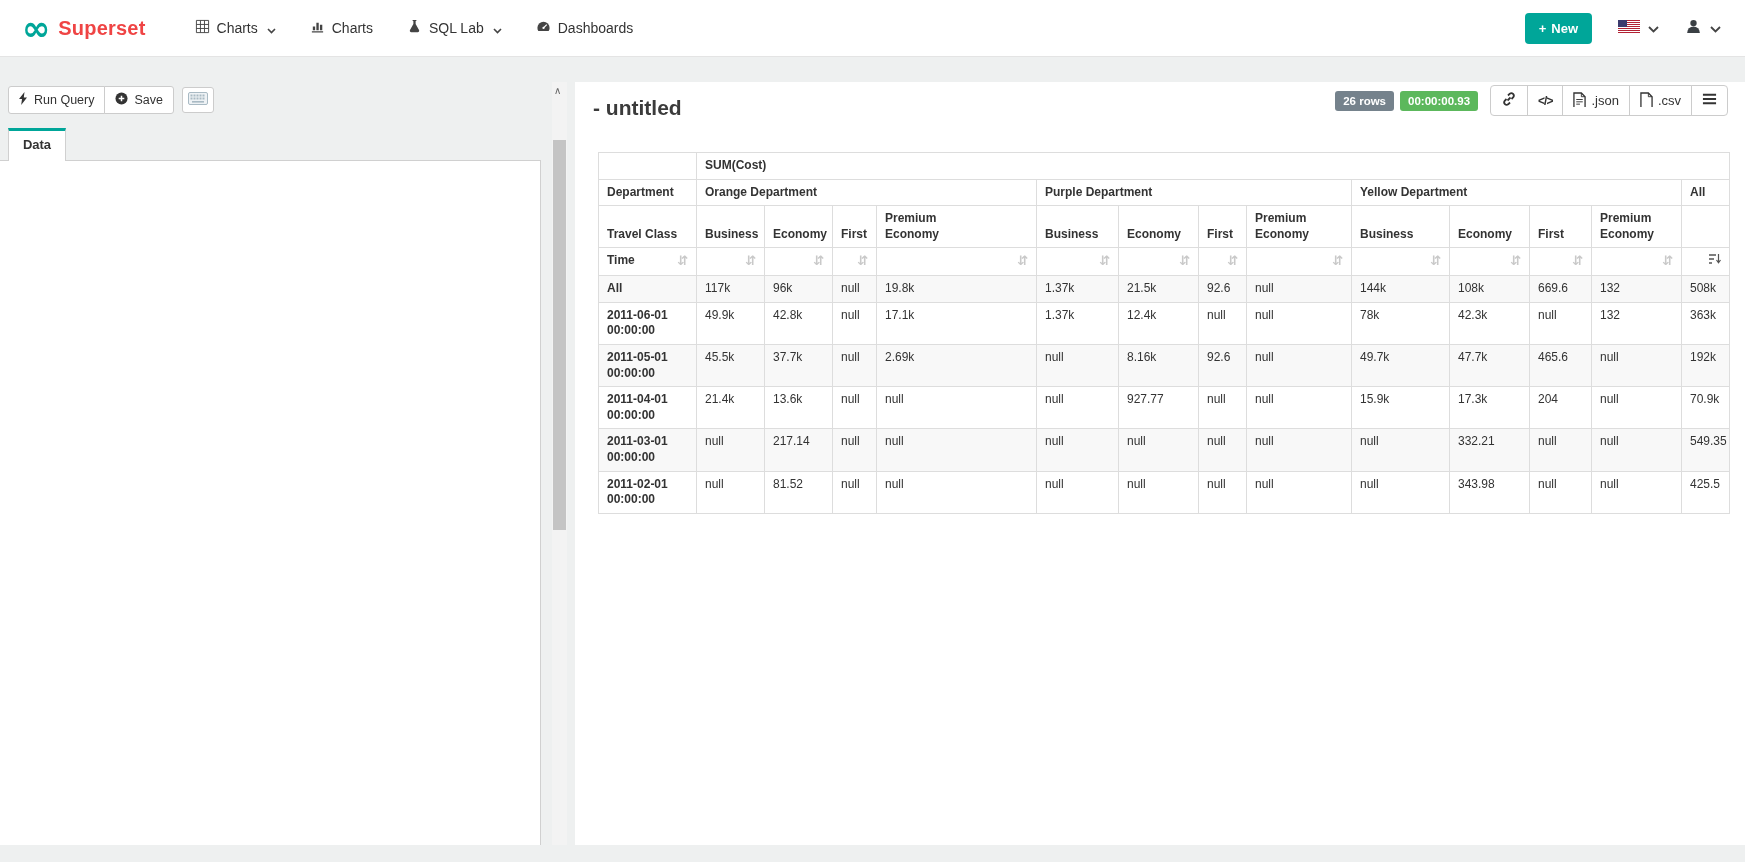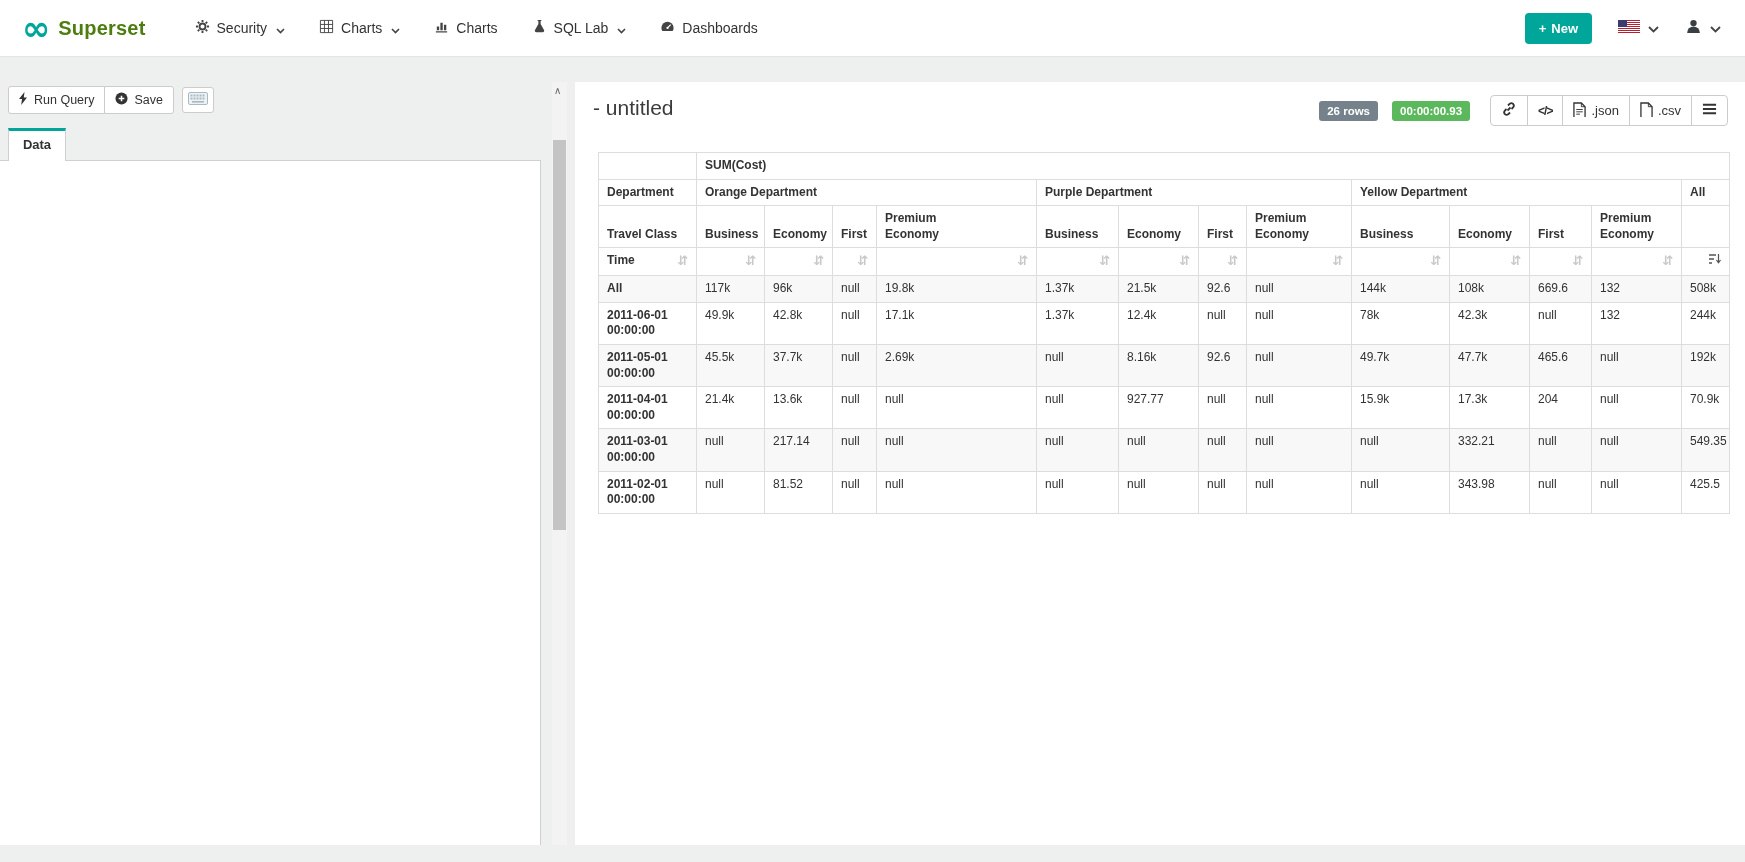--- a/index.html
+++ b/index.html
@@ -5,21 +5,21 @@
   * { box-sizing: border-box; margin: 0; padding: 0; }
   html,body { width:1745px; height:862px; overflow:hidden;
     font-family:"Liberation Sans","DejaVu Sans",sans-serif; background:#eef0f0; color:#333; }
   .abs { position:absolute; }
 
   
   .navbar { position:absolute; top:0; left:0; width:1745px; height:57px; background:#fff;
     border-bottom:1px solid #e4e4e4; display:flex; align-items:center; }
   .logo { display:flex; align-items:center; margin-left:22px; cursor:pointer; }
   .logo-inf { color:#00a699; font-size:34px; font-weight:bold; line-height:28px; margin-right:8px; font-family:"DejaVu Sans",sans-serif; }
-  .logo-txt { font-size:20px; font-weight:bold; color:#4d7c0f; letter-spacing:.2px; }
+  .logo-txt { font-size:20px; font-weight:bold; color:#ef4444; letter-spacing:.2px; }
   .nav-items { display:flex; align-items:center; margin-left:32px; }
   .nav-item { display:flex; align-items:center; gap:7px; padding:0 17px; height:57px; font-size:14px; color:#333; cursor:pointer; }
   .nav-caret { margin-left:2px; margin-top:2px; }
   .nav-right { margin-left:auto; display:flex; align-items:center; gap:26px; padding-right:24px; }
   .btn-new { background:#00a699; color:#fff; border:none; border-radius:4px; font-size:13px; font-weight:bold;
     padding:8px 14px; display:flex; align-items:center; gap:5px; cursor:pointer; }
   .flag-wrap, .user-wrap { display:flex; align-items:center; gap:8px; cursor:pointer; }
 
   
   .toolbar { position:absolute; top:86px; left:8px; display:flex; align-items:center; }
@@ -62,22 +62,22 @@
   .inf-circle { display:inline-block; width:14px; height:14px; border-radius:50%; background:#9aa0a5; color:#fff;
     font-size:10px; font-style:italic; text-align:center; line-height:14px; margin-left:6px; vertical-align:2px; }
 
   
   .scrollbar { position:absolute; top:82px; left:552px; width:15px; height:763px; background:#f3f3f3; }
   .sb-arrow { position:absolute; top:3px; left:2px; }
   .sb-thumb { position:absolute; top:58px; left:1px; width:13px; height:390px; background:#c4c4c4; }
 
   
   .card { position:absolute; top:82px; left:575px; width:1170px; height:763px; background:#fff; }
-  .chart-title { position:absolute; top:14px; left:18px; font-size:21px; color:#3b3b3b; }
-  .hdr-right { position:absolute; top:13px; right:17px; display:flex; align-items:center; gap:14px; }
+  .chart-title { position:absolute; top:14px; left:18px; font-size:21px; color:#3b3b3b;font-weight:bold; }
+  .hdr-right { position:absolute; top:3px; right:17px; display:flex; align-items:center; gap:6px; }
   .mini-badge { font-size:11.5px; font-weight:bold; color:#fff; border-radius:3px; padding:4px 8px; }
   .badge-gray { background:#75828c; }
   .badge-green { background:#5cb85c; }
   .btn-group { display:flex; margin-left:6px; }
   .gbtn { background:#fff; border:1px solid #ccc; height:31px; min-width:34px; padding:0 10px;
     display:flex; align-items:center; justify-content:center; gap:5px; font-size:13px; color:#333;
     margin-left:-1px; cursor:pointer; }
   .gbtn:first-child { border-radius:4px 0 0 4px; margin-left:0; }
   .gbtn:last-child { border-radius:0 4px 4px 0; }
   .code-txt { font-size:12px; font-weight:bold; letter-spacing:-1px; }
@@ -95,32 +95,20 @@
 </style>
 </head>
 <body>
 
 <div class="navbar">
   <div class="logo">
     <span class="logo-inf">∞</span>
     <span class="logo-txt">Superset</span>
   </div>
   <div class="nav-items">
-    <div class="nav-item">
-      <span><svg width="15" height="15" viewBox="0 0 16 16">
-            <g stroke="#444" stroke-width="2" fill="none">
-              <circle cx="8" cy="8" r="3.2"></circle>
-              <path d="M8 1v2.2M8 12.8V15M1 8h2.2M12.8 8H15M3 3l1.6 1.6M11.4 11.4L13 13M13 3l-1.6 1.6M4.6 11.4L3 13"></path>
-            </g>
-          </svg></span>
-      <span>Security</span>
-      <span class="nav-caret"><svg width="9" height="6" viewBox="0 0 9 6">
-            <path d="M1 1l3.5 3.5L8 1" stroke="#444" stroke-width="1.6" fill="none"></path>
-          </svg></span>
-    </div>
     <div class="nav-item">
       <span><svg width="15" height="15" viewBox="0 0 16 16">
             <path fill="none" stroke="#444" d="M1.5 1.5h13v13h-13zM1.5 5.8h13M1.5 10.1h13M5.8 1.5v13M10.1 1.5v13"></path>
           </svg></span>
       <span>Charts</span>
       <span class="nav-caret"><svg width="9" height="6" viewBox="0 0 9 6">
             <path d="M1 1l3.5 3.5L8 1" stroke="#444" stroke-width="1.6" fill="none"></path>
           </svg></span>
     </div>
     <div class="nav-item">
@@ -461,21 +449,21 @@
           <td>null</td>
           <td>17.1k</td>
           <td>1.37k</td>
           <td>12.4k</td>
           <td>null</td>
           <td>null</td>
           <td>78k</td>
           <td>42.3k</td>
           <td>null</td>
           <td>132</td>
-          <td>244k</td>
+          <td>363k</td>
         </tr>
         <tr class="odd">
           <td class="rl">2011-05-01 00:00:00</td>
           <td>45.5k</td>
           <td>37.7k</td>
           <td>null</td>
           <td>2.69k</td>
           <td>null</td>
           <td>8.16k</td>
           <td>92.6</td>

